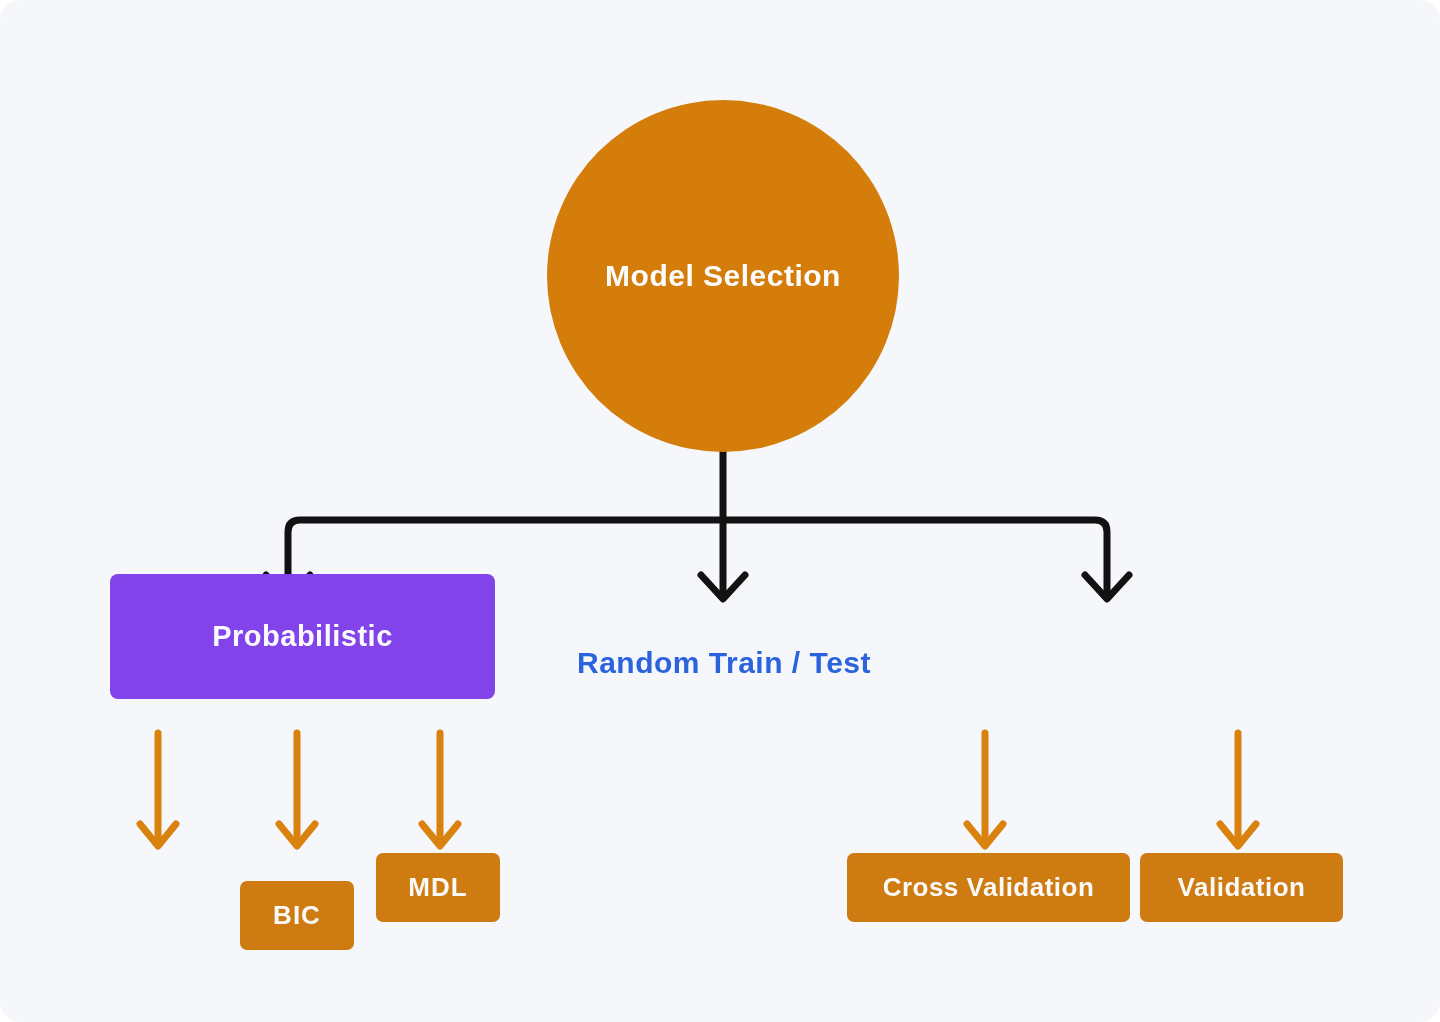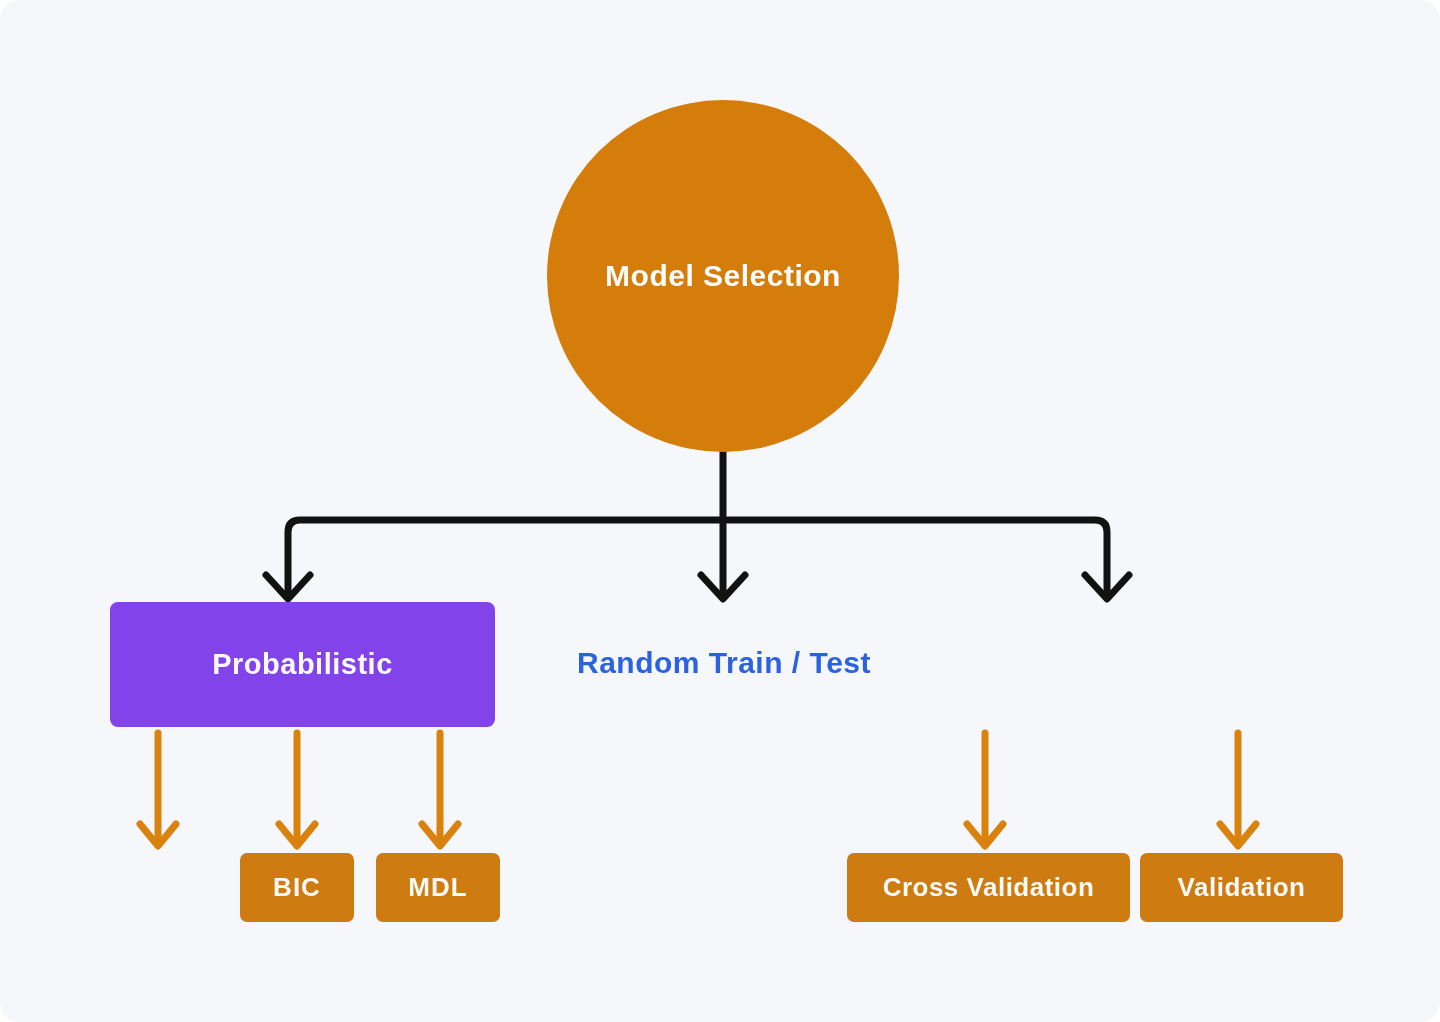--- a/index.html
+++ b/index.html
@@ -24,42 +24,42 @@
   .node { position: absolute; display: flex; align-items: center; justify-content: center; }
   .root-circle {
     left: 547px; top: 100px;
     width: 352px; height: 352px;
     border-radius: 50%;
     background: #D47D0B;
     color: #FCFCFC;
     font-size: 30px; font-weight: 600; letter-spacing: 0.5px;
   }
   .branch-box {
-    top: 602px; height: 125px;
+    top: 574px; height: 125px;
     border-radius: 8px;
     color: #FAFAFC;
     font-size: 29px; font-weight: 600; letter-spacing: 0.5px;
   }
   .branch-probabilistic { left: 110px;  width: 385px; background: #8243EA; }
   .branch-resampling    { left: 903px;  width: 389px; background: #26A37E; }
   .branch-text {
     left: 564px; top: 637px; width: 320px; height: 52px;
     color: #2B62DD;
     font-size: 30px; font-weight: 600; letter-spacing: 0.5px;
     background: transparent;
   }
   .leaf-box {
     top: 853px; height: 69px;
     border-radius: 7px;
     background: #CE7C11;
     color: #FBFAF8;
     font-size: 26px; font-weight: 600; letter-spacing: 1px;
   }
   .leaf-aic       { left: 100px;  width: 118px; }
-  .leaf-bic       { left: 240px;  width: 114px; }
+  .leaf-bic       { left: 240px;  width: 114px; margin-top: 28px; }
   .leaf-mdl       { left: 376px;  width: 124px; }
   .leaf-crossval  { left: 847px;  width: 283px; letter-spacing: 0.5px; }
   .leaf-bootstrap { left: 1140px; width: 203px; letter-spacing: 0.5px; }
 </style>
 </head>
 <body>
 
 <div class="canvas">
 
   <svg class="connectors" viewBox="0 0 1440 1022" xmlns="http://www.w3.org/2000/svg">

